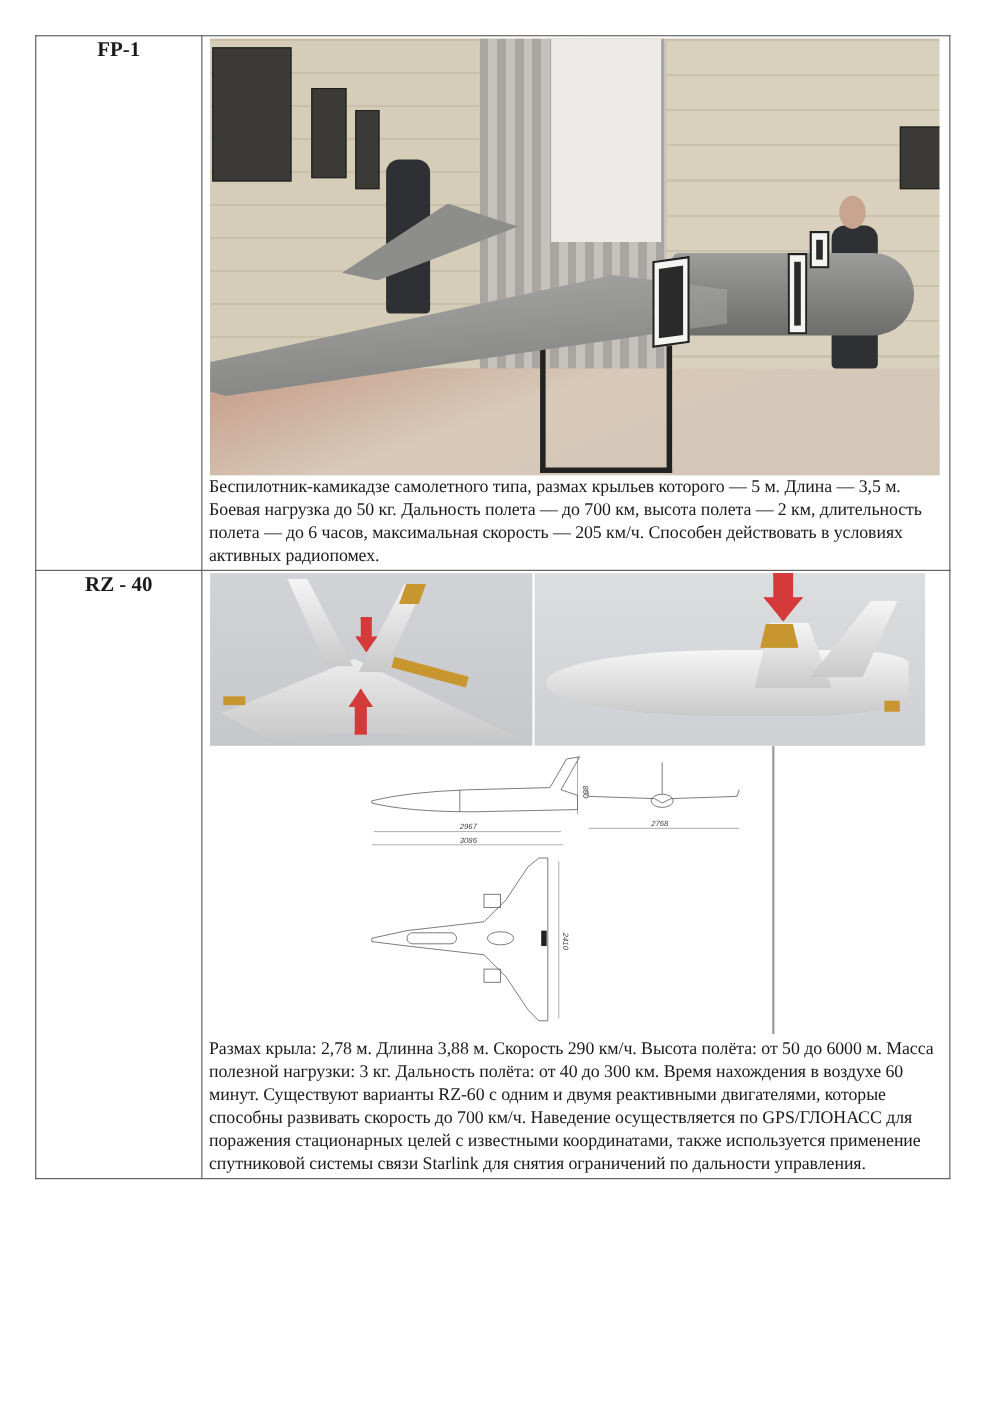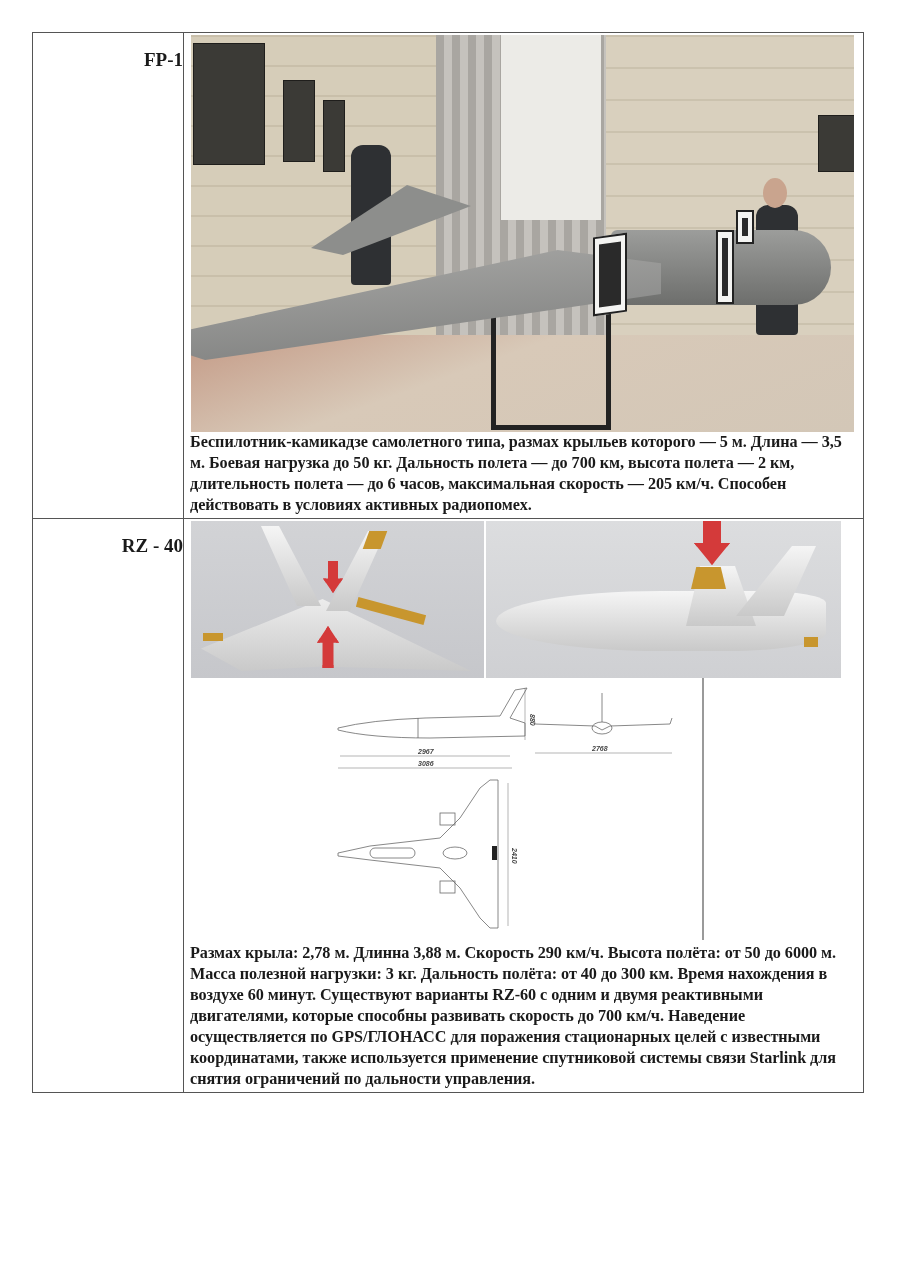--- a/index.html
+++ b/index.html
@@ -2,22 +2,22 @@
 <html><head>
   <meta charset="utf-8">
   <style>
     html, body { margin: 0; padding: 0; background: #ffffff; }
     body { width: 905px; height: 1280px; position: relative; overflow: hidden;
            font-family: "Liberation Serif", serif; color: #1a1a1a; }
     .doc-table { position: absolute; left: 32px; top: 32px; width: 830px;
                  border-collapse: collapse; table-layout: fixed; }
     .doc-table td { border: 1px solid #555; vertical-align: top; padding: 0; }
     .name-cell { width: 150px; text-align: center; font-weight: bold; font-size: 19px; padding-top: 2px !important; }
-    .name-cell span { display: block; margin-top: 14px; text-align: right; }
-    .content-cell { width: 679px; font-weight: bold; }
+    .name-cell span { display: block; margin-top: 0; }
+    .content-cell { width: 679px; }
     .desc { font-size: 16.2px; line-height: 21px; padding: 0 4px 2px 6px; letter-spacing: -0.05px; }
 
     
     .photo-fp1 { position: relative; width: 663px; height: 397px; margin: 2px 0 0 7px; overflow: hidden;
                  background: linear-gradient(180deg, #d8cfbf 0%, #cfc4b0 55%, #c8b8a2 75%, #b79c89 100%); }
     .wall-stone { position: absolute; left: 0; top: 0; width: 250px; height: 300px;
                   background: repeating-linear-gradient(0deg, #d6cdb9 0 28px, #c9bfaa 28px 30px); }
     .curtain { position: absolute; left: 245px; top: 0; width: 170px; height: 300px;
                background: repeating-linear-gradient(90deg, #a9a6a1 0 8px, #c5c2bd 8px 16px); }
     .window { position: absolute; left: 310px; top: 0; width: 100px; height: 185px; background: #ecebe7; }

